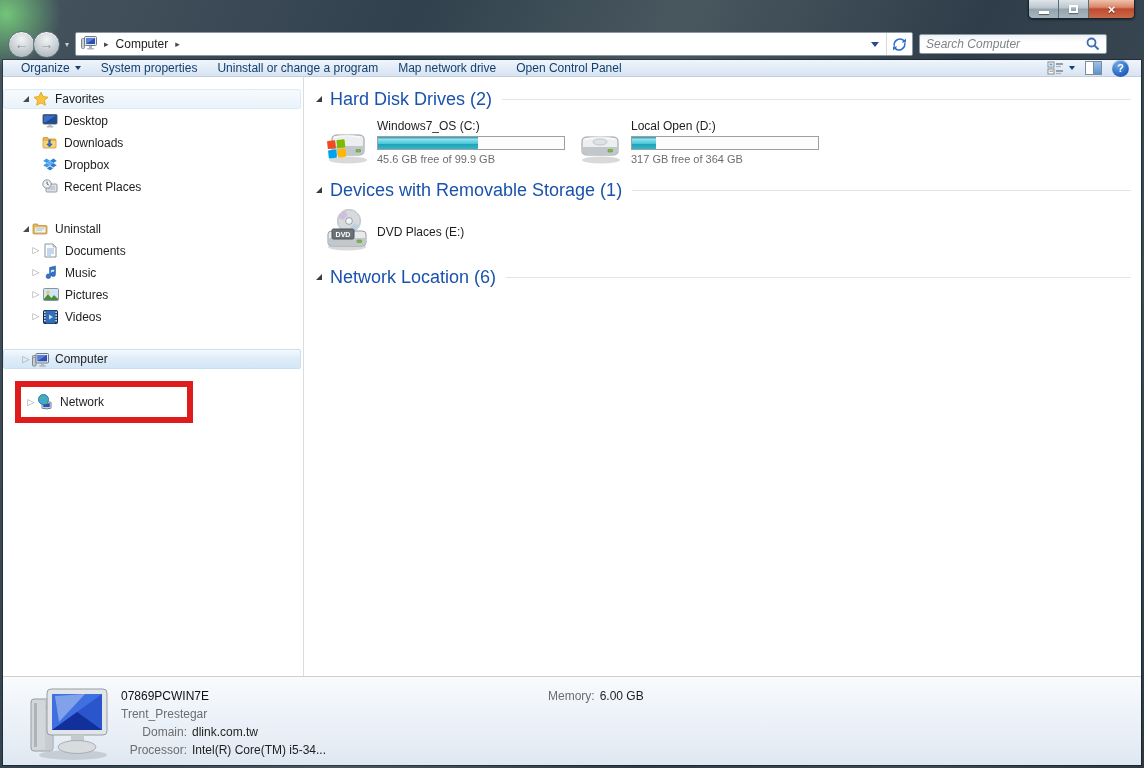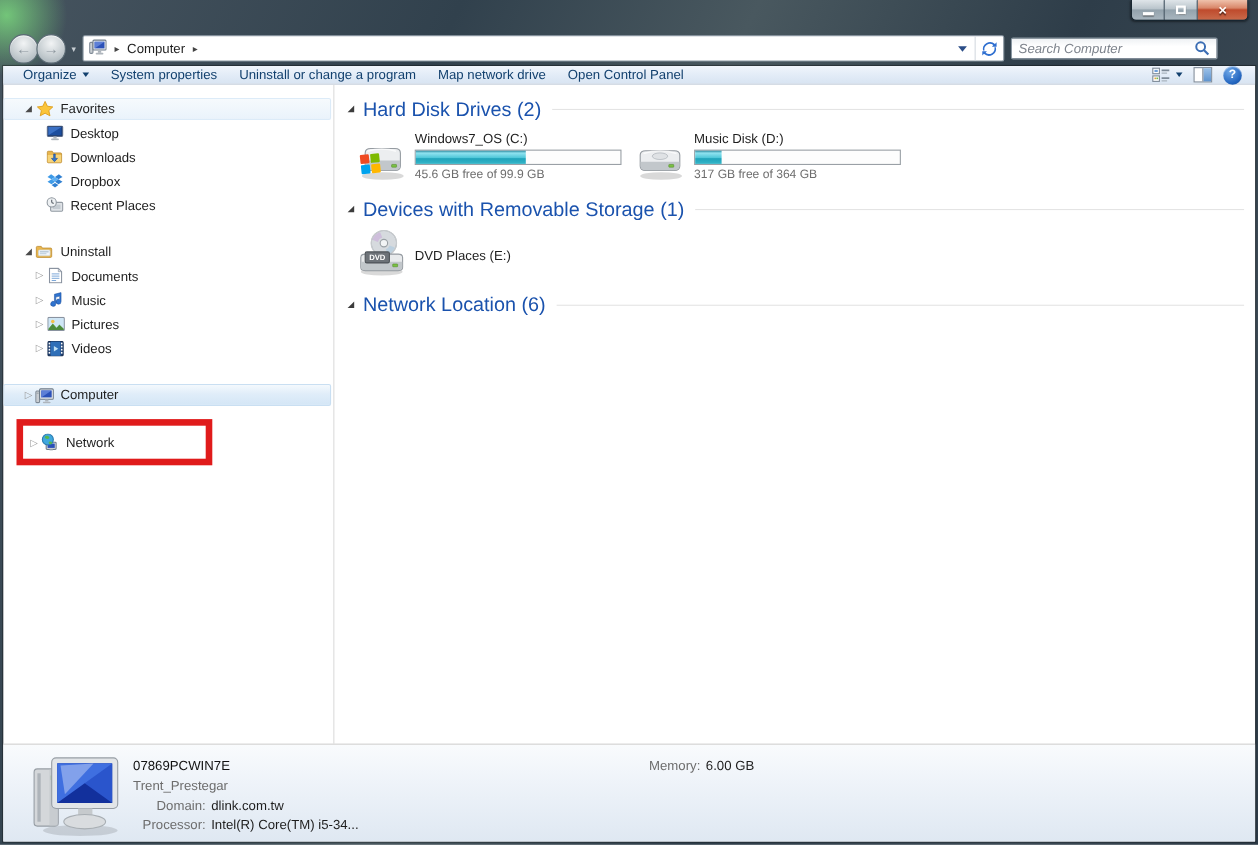--- a/index.html
+++ b/index.html
@@ -99,21 +99,21 @@
   .drive-cap { color:#6d6d6d; font-size:11px; }
   .device-row { display:flex; align-items:center; margin:8px 0 2px 8px; }
   .device-row .dicon { width:46px; flex:none; }
   .device-row .dname { margin-left:7px; }
 
   
   .details { flex:none; height:89px; border-top:1px solid #cfcfcf;
     background:linear-gradient(#f9fbfd, #eef3f9 40%, #dfe8f2); position:relative; }
   .big-icon { position:absolute; left:22px; top:6px; }
   .d-col1 { position:absolute; left:118px; top:10px; line-height:18px; }
-  .d-col2 { position:absolute; left:587px; top:10px; line-height:18px; }
+  .d-col2 { position:absolute; left:545px; top:10px; line-height:18px; }
   .d-name { color:#111; }
   .d-user { color:#6d6d6d; }
   .d-label { display:inline-block; min-width:66px; text-align:right; color:#6d6d6d; margin-right:5px; }
   .d-label2 { color:#6d6d6d; margin-right:5px; }
   .d-value { color:#1e1e1e; }
 </style>
 </head>
 <body>
 
 <div class="win-controls">
@@ -439,21 +439,21 @@
             <svg width="46" height="36" viewBox="0 0 46 36">
                 <ellipse cx="23" cy="31" rx="19" ry="3.5" fill="rgba(0,0,0,.15)"></ellipse>
                 <path d="M4 12q0-4 5-4h26q5 0 5 4v10q0 4-5 4H9q-5 0-5-4z" fill="#eceef0" stroke="#959ba1"></path>
                 <path d="M4.3 18h35.4v4q0 3.7-4.7 3.7H9q-4.7 0-4.7-3.7z" fill="#c2c7cb"></path>
                 <path d="M7 10.5q7-2.2 15-2.2t15 2.2" fill="none" stroke="#fff" stroke-width="1.4" opacity=".7"></path>
                 <ellipse cx="22" cy="13" rx="7" ry="3" fill="#dfe2e5" stroke="#aab0b5" stroke-width="0.6"></ellipse>
                 <rect x="30" y="20.5" width="4.5" height="2.5" rx="0.5" fill="#7bc143" stroke="#4e8a26" stroke-width="0.5"></rect>
               </svg>
           </div>
           <div class="drive-info">
-            <div class="drive-name">Music Disk (D:)</div>
+            <div class="drive-name">Local Open (D:)</div>
             <div class="cap-bar">
                 <div class="cap-fill" style="width: 13%;"></div>
               </div>
             <div class="drive-cap">317 GB free of 364 GB</div>
           </div>
         </div>
       </div>
 
       <div class="group-header">
         <div class="tri"></div>

